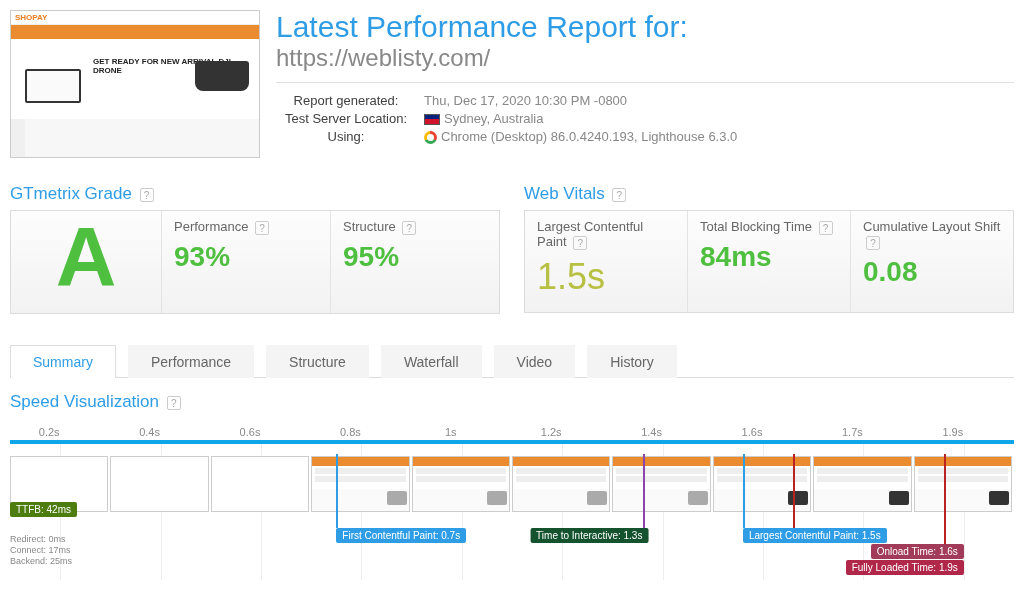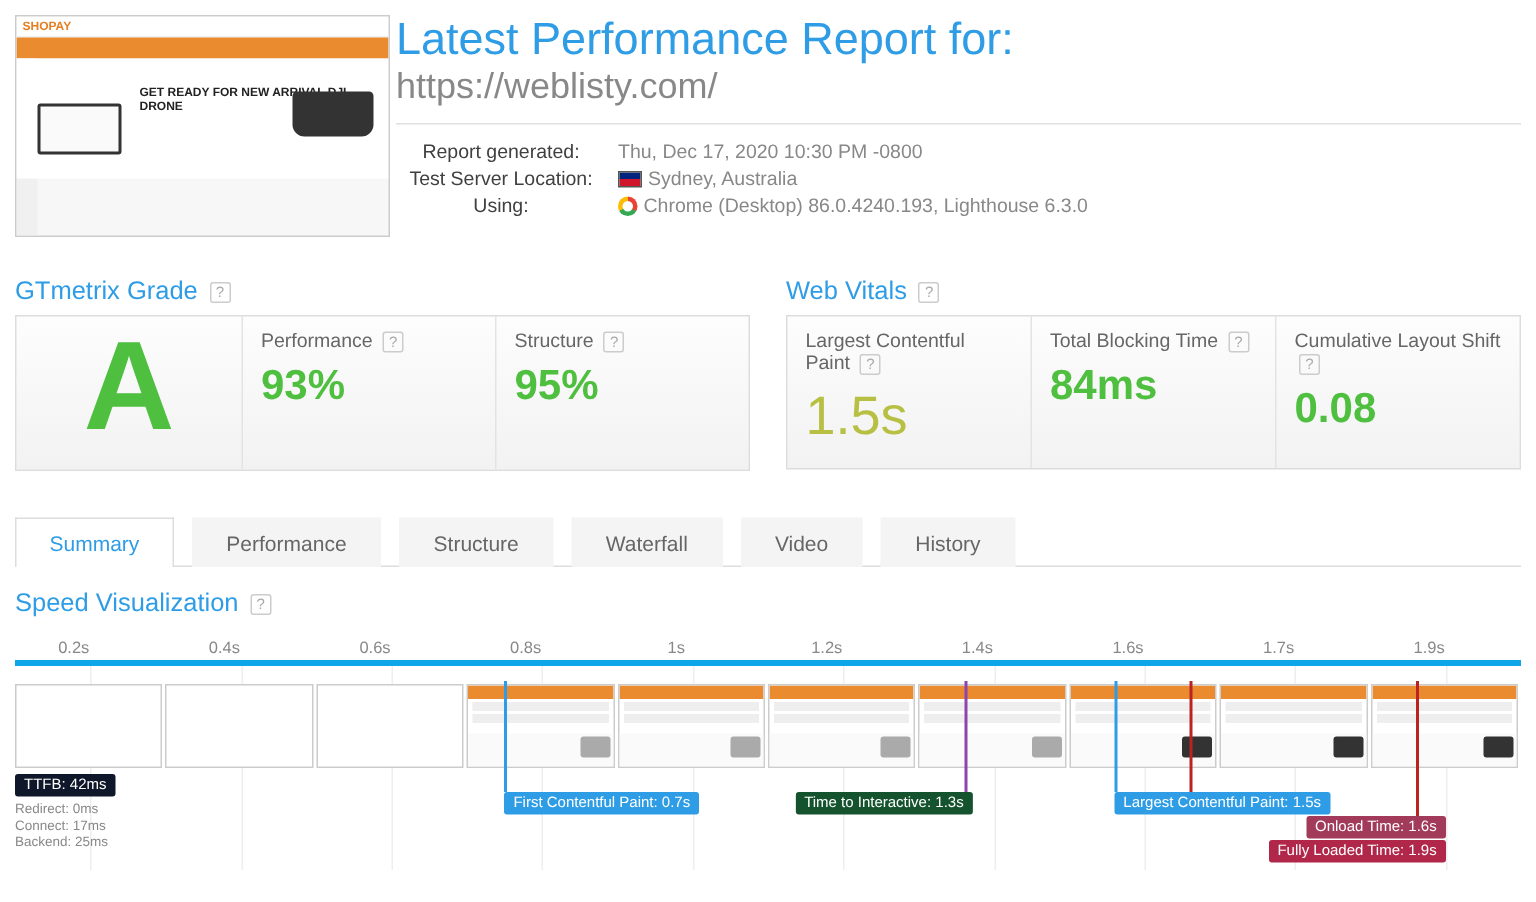--- a/index.html
+++ b/index.html
@@ -3,21 +3,21 @@
 <meta charset="utf-8">
 <style>
 * { box-sizing: border-box; margin: 0; padding: 0; }
 body {
   font-family: "Segoe UI", Tahoma, Arial, sans-serif;
   background: #fff;
   color: #555;
   font-size: 14px;
   width: 1024px;
 }
-.hdr { display: flex; padding: 10px 10px 0 10px; gap: 4px; }
+.hdr { display: flex; padding: 10px 10px 0 10px; gap: 16px; }
 
 .thumb {
   width: 250px; height: 148px; border: 1px solid #ccc;
   background: #f7f7f7; position: relative; flex: none;
   font-size: 7px; overflow: hidden;
 }
 .thumb .bar { height: 14px; background: #fff; border-bottom: 1px solid #eee;
   display:flex; align-items:center; gap:4px; padding:0 4px;}
 .thumb .bar .logo { color:#e67e22; font-weight:bold; font-size:8px; }
 .thumb .nav { height: 14px; background:#e98b2e; }
@@ -309,21 +309,21 @@
         </div>
     </div>
 
     <div class="markers">
       <div class="marker-line" style="left:32.5%; background:#2e9de6"></div>
       <div class="marker-line" style="left:63%; background:#8e44ad"></div>
       <div class="marker-line" style="left:73%; background:#2e9de6"></div>
       <div class="marker-line" style="left:78%; background:#b22; height:86px"></div>
       <div class="marker-line" style="left:93%; background:#b22; height:100px"></div>
 
-      <div class="badge" style="left:0; top:62px; background:#0f172a">TTFB: 42ms</div>
+      <div class="badge" style="left:0; top:48px; background:#4d7c0f">TTFB: 42ms</div>
       <div style="position:absolute; left:0; top:80px; font-size:9px; color:#888; line-height:1.2">
         <div>Redirect: 0ms</div>
         <div>Connect: 17ms</div>
         <div>Backend: 25ms</div>
       </div>
 
       <div class="badge" style="left:32.5%; top:74px; background:#2e9de6">First Contentful Paint: 0.7s</div>
       <div class="badge" style="left:63%; top:74px; background:#14532d; transform:translateX(-95%)">Time to Interactive: 1.3s</div>
       <div class="badge" style="left:73%; top:74px; background:#2e9de6">Largest Contentful Paint: 1.5s</div>
       <div class="badge" style="right:5%; top:90px; background:#a23b5a">Onload Time: 1.6s</div>

